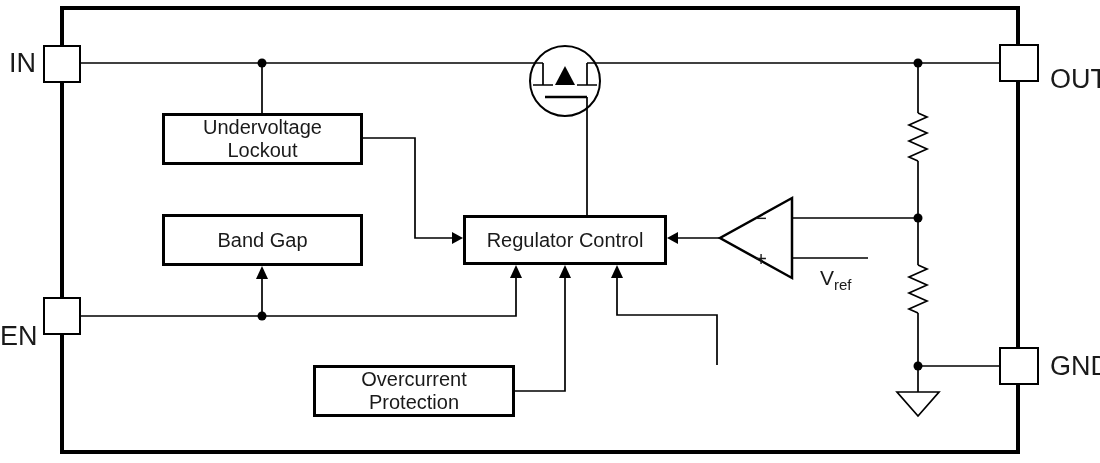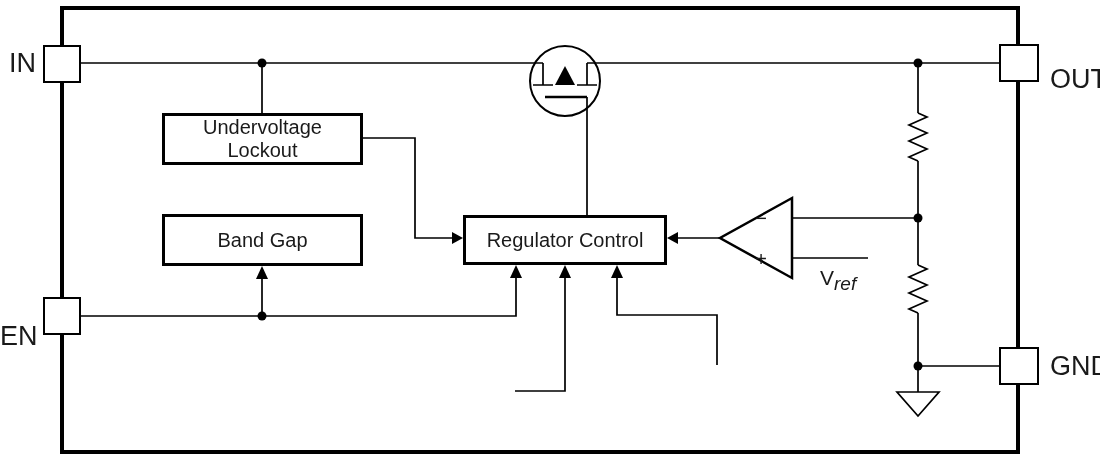--- a/index.html
+++ b/index.html
@@ -13,21 +13,21 @@
     display:flex;flex-direction:column;align-items:center;justify-content:center;
     text-align:left;font-size:20px;line-height:23px;
   }
   .pin{
     position:absolute;box-sizing:border-box;border:2px solid #000;background:#fff;
   }
   .pinlabel{position:absolute;font-size:27px;line-height:24px;}
   .pinlabel.left{width:36px;text-align:right;left:0;}
   .opsign{position:absolute;width:26px;text-align:center;font-size:20px;line-height:22px;}
   .vref{position:absolute;font-size:21px;line-height:24px;}
-  .vref .sub{font-size:19px;vertical-align:-5px;font-style:italic;}
+  .vref .sub{font-size:15px;vertical-align:-5px;}
 
   
   .b-uvlo{left:162px;top:113px;width:201px;height:52px;}
   .b-bg{left:162px;top:214px;width:201px;height:52px;}
   .b-rc{left:463px;top:215px;width:204px;height:50px;}
   .b-ocp{left:313px;top:365px;width:202px;height:52px;}
   .b-ts{left:617px;top:365px;width:200px;height:52px;}
 
   
   .p-in{left:43px;top:45px;width:38px;height:38px;}
@@ -121,20 +121,24 @@
   <div class="block b-uvlo">
     <span>Undervoltage</span>
     <span>Lockout</span>
   </div>
   <div class="block b-bg">
     <span>Band Gap</span>
   </div>
   <div class="block b-rc">
     <span>Regulator Control</span>
   </div>
+  <div class="block b-ocp">
+    <span>Overcurrent</span>
+    <span>Protection</span>
+  </div>
 
   <div class="pin p-in"></div>
   <div class="pin p-en"></div>
   <div class="pin p-out"></div>
   <div class="pin p-gnd"></div>
 
   <div class="pinlabel left l-in">IN</div>
   <div class="pinlabel left l-en">EN</div>
   <div class="pinlabel l-out">OUT</div>
   <div class="pinlabel l-gnd">GND</div>

